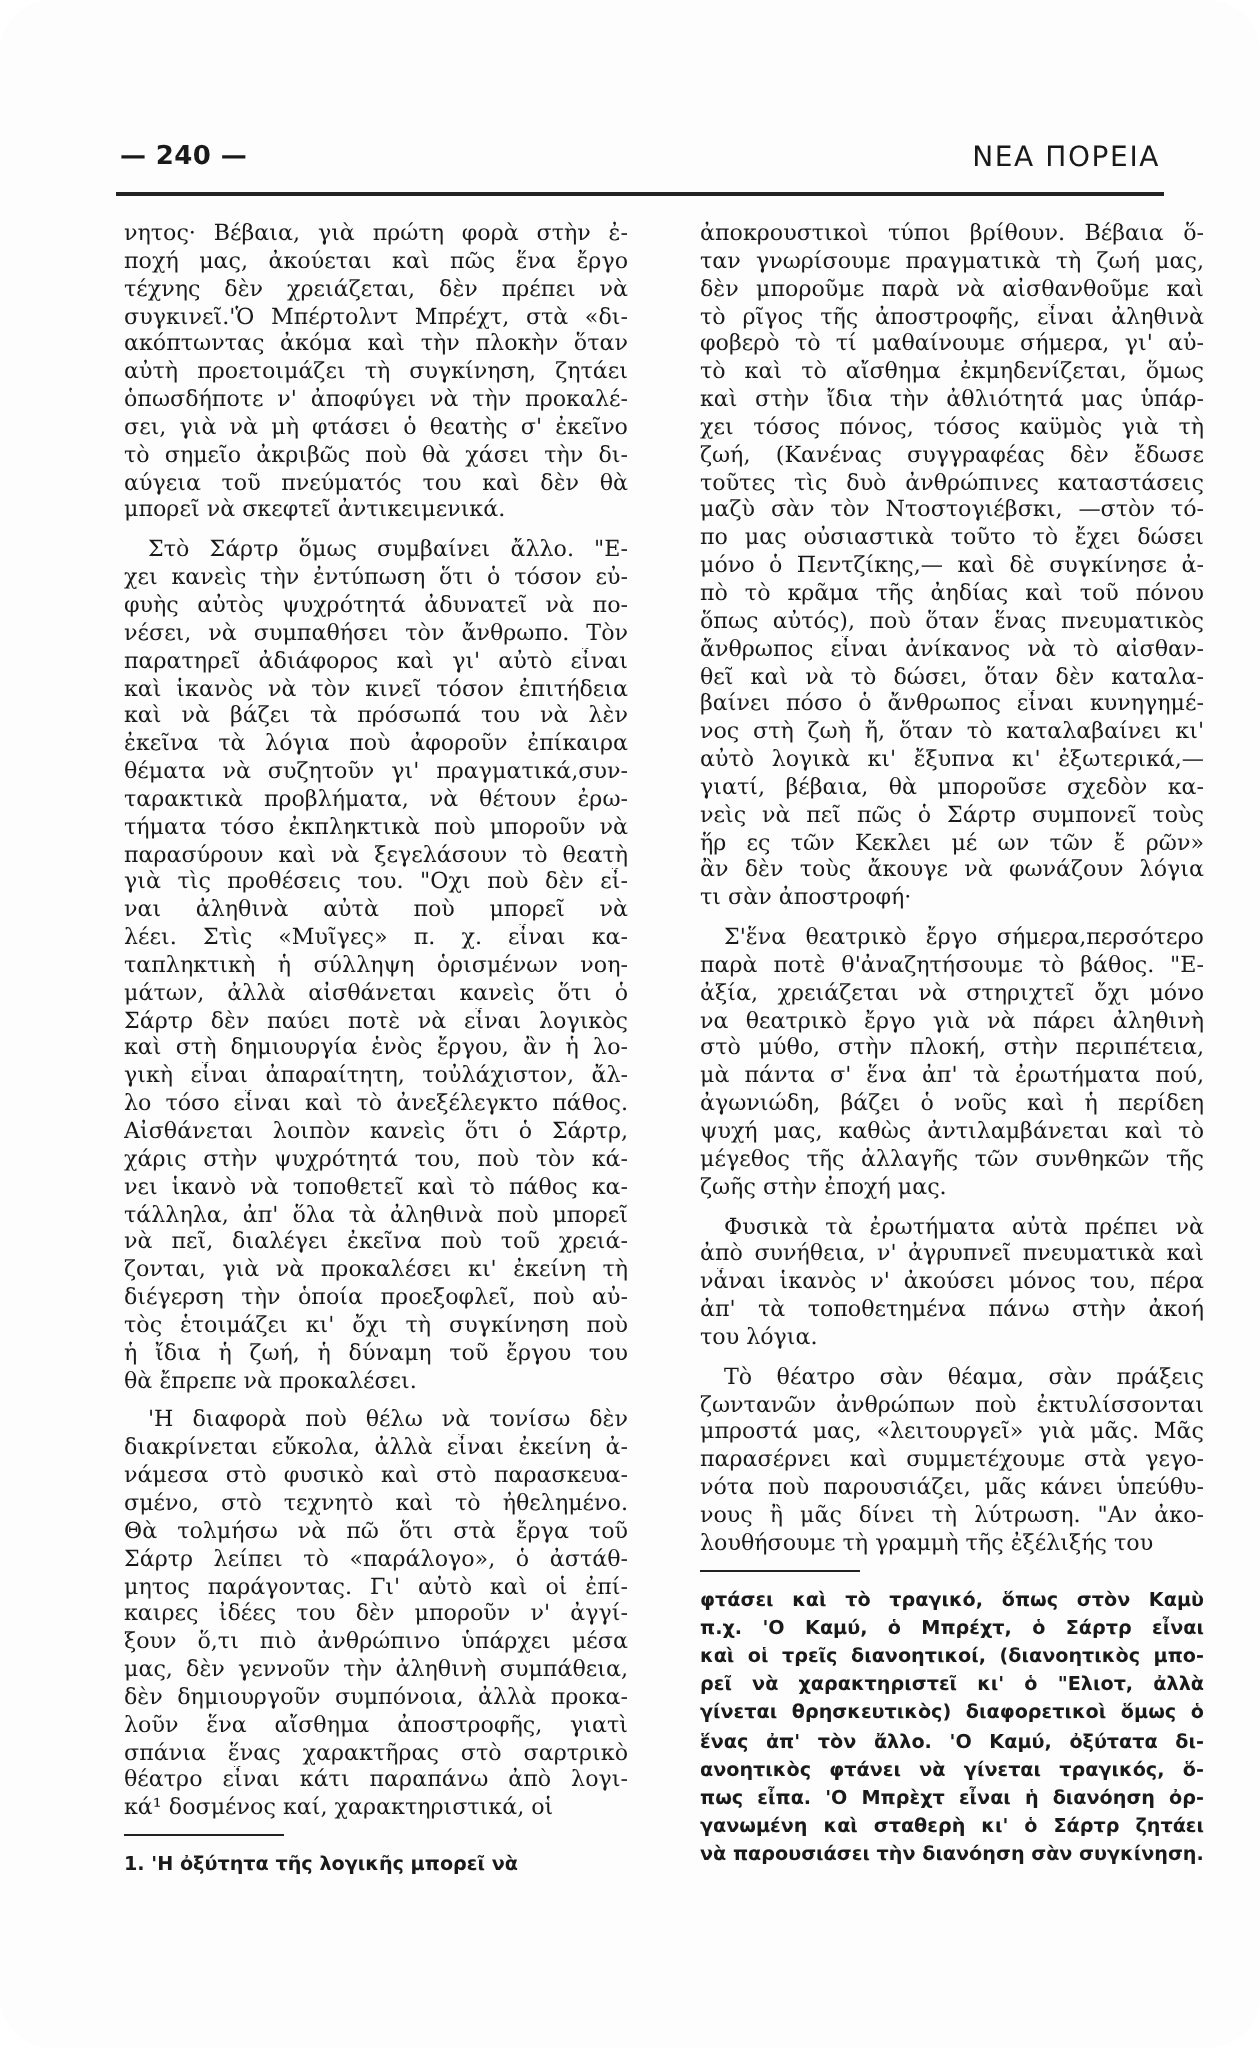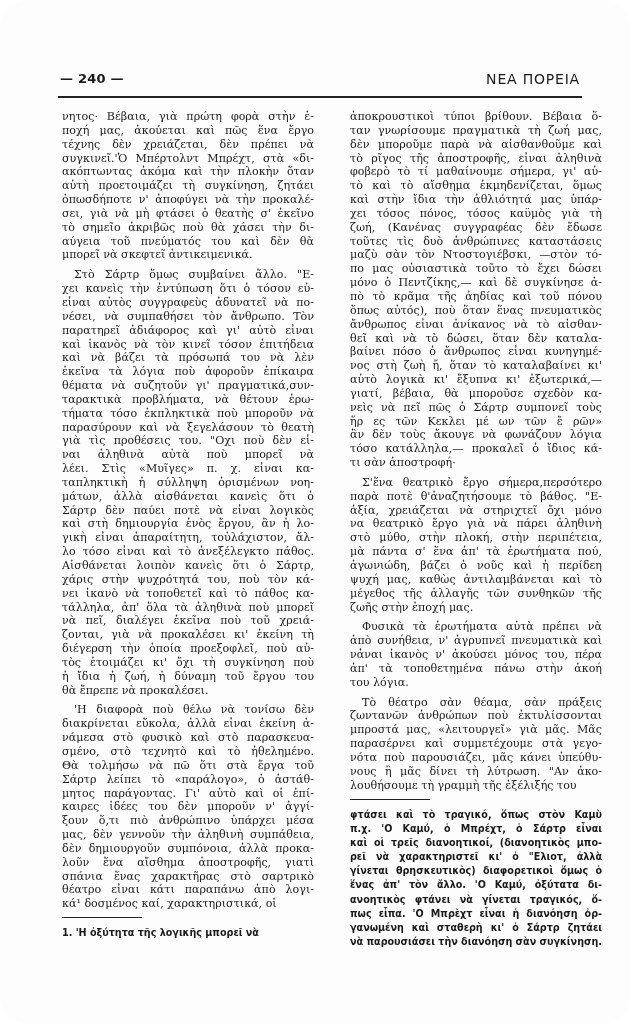--- a/index.html
+++ b/index.html
@@ -41,21 +41,21 @@
         <span class="line">ὁπωσδήποτε ν' ἀποφύγει νὰ τὴν προκαλέ-</span>
         <span class="line">σει, γιὰ νὰ μὴ φτάσει ὁ θεατὴς σ' ἐκεῖνο</span>
         <span class="line">τὸ σημεῖο ἀκριβῶς ποὺ θὰ χάσει τὴν δι-</span>
         <span class="line">αύγεια τοῦ πνεύματός του καὶ δὲν θὰ</span>
         <span class="line last">μπορεῖ νὰ σκεφτεῖ ἀντικειμενικά.</span>
       </div>
       <div class="para-gap"></div>
       <div>
         <span class="line indent">Στὸ Σάρτρ ὅμως συμβαίνει ἄλλο. "Ε-</span>
         <span class="line">χει κανεὶς τὴν ἐντύπωση ὅτι ὁ τόσον εὐ-</span>
-        <span class="line">εἶναι αὐτὸς συγγραφεὺς ἀδυνατεῖ νὰ πο-</span>
+        <span class="line">φυὴς αὐτὸς ψυχρότητά ἀδυνατεῖ νὰ πο-</span>
         <span class="line">νέσει, νὰ συμπαθήσει τὸν ἄνθρωπο. Τὸν</span>
         <span class="line">παρατηρεῖ ἀδιάφορος καὶ γι' αὐτὸ εἶναι</span>
         <span class="line">καὶ ἱκανὸς νὰ τὸν κινεῖ τόσον ἐπιτήδεια</span>
         <span class="line">καὶ νὰ βάζει τὰ πρόσωπά του νὰ λὲν</span>
         <span class="line">ἐκεῖνα τὰ λόγια ποὺ ἀφοροῦν ἐπίκαιρα</span>
         <span class="line">θέματα νὰ συζητοῦν γι' πραγματικά,συν-</span>
         <span class="line">ταρακτικὰ προβλήματα, νὰ θέτουν ἐρω-</span>
         <span class="line">τήματα τόσο ἐκπληκτικὰ ποὺ μποροῦν νὰ</span>
         <span class="line">παρασύρουν καὶ νὰ ξεγελάσουν τὸ θεατὴ</span>
         <span class="line">γιὰ τὶς προθέσεις του. "Οχι ποὺ δὲν εἶ-</span>
@@ -120,21 +120,20 @@
         <span class="line">ὅπως αὐτός), ποὺ ὅταν ἕνας πνευματικὸς</span>
         <span class="line">ἄνθρωπος εἶναι ἀνίκανος νὰ τὸ αἰσθαν-</span>
         <span class="line">θεῖ καὶ νὰ τὸ δώσει, ὅταν δὲν καταλα-</span>
         <span class="line">βαίνει πόσο ὁ ἄνθρωπος εἶναι κυνηγημέ-</span>
         <span class="line">νος στὴ ζωὴ ἤ, ὅταν τὸ καταλαβαίνει κι'</span>
         <span class="line">αὐτὸ λογικὰ κι' ἔξυπνα κι' ἐξωτερικά,—</span>
         <span class="line">γιατί, βέβαια, θὰ μποροῦσε σχεδὸν κα-</span>
         <span class="line">νεὶς νὰ πεῖ πῶς ὁ Σάρτρ συμπονεῖ τοὺς</span>
         <span class="line">ἥρ ες τῶν  Κεκλει μέ ων τῶν ἔ ρῶν»</span>
         <span class="line">ἂν δὲν τοὺς ἄκουγε νὰ φωνάζουν λόγια</span>
-        <span class="line">τόσο κατάλληλα,— προκαλεῖ ὁ ἴδιος κά-</span>
         <span class="line last">τι σὰν ἀποστροφή·</span>
       </div>
       <div class="para-gap"></div>
       <div>
         <span class="line indent">Σ'ἕνα θεατρικὸ ἔργο σήμερα,περσότερο</span>
         <span class="line">παρὰ ποτὲ θ'ἀναζητήσουμε τὸ βάθος. "Ε-</span>
         <span class="line">ἀξία, χρειάζεται νὰ στηριχτεῖ ὄχι μόνο</span>
         <span class="line">να θεατρικὸ ἔργο γιὰ νὰ πάρει ἀληθινὴ</span>
         <span class="line">στὸ μύθο, στὴν πλοκή, στὴν περιπέτεια,</span>
         <span class="line">μὰ πάντα σ' ἕνα ἀπ' τὰ ἐρωτήματα πού,</span>

